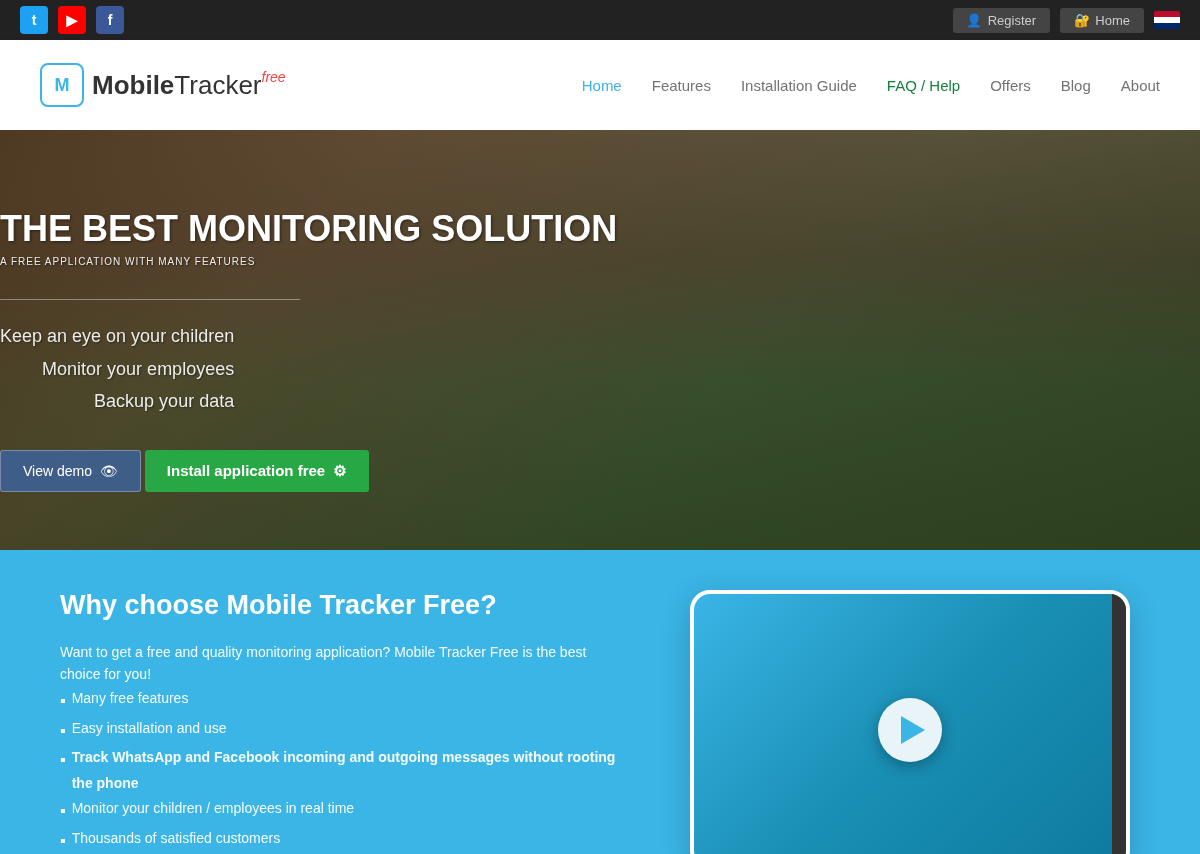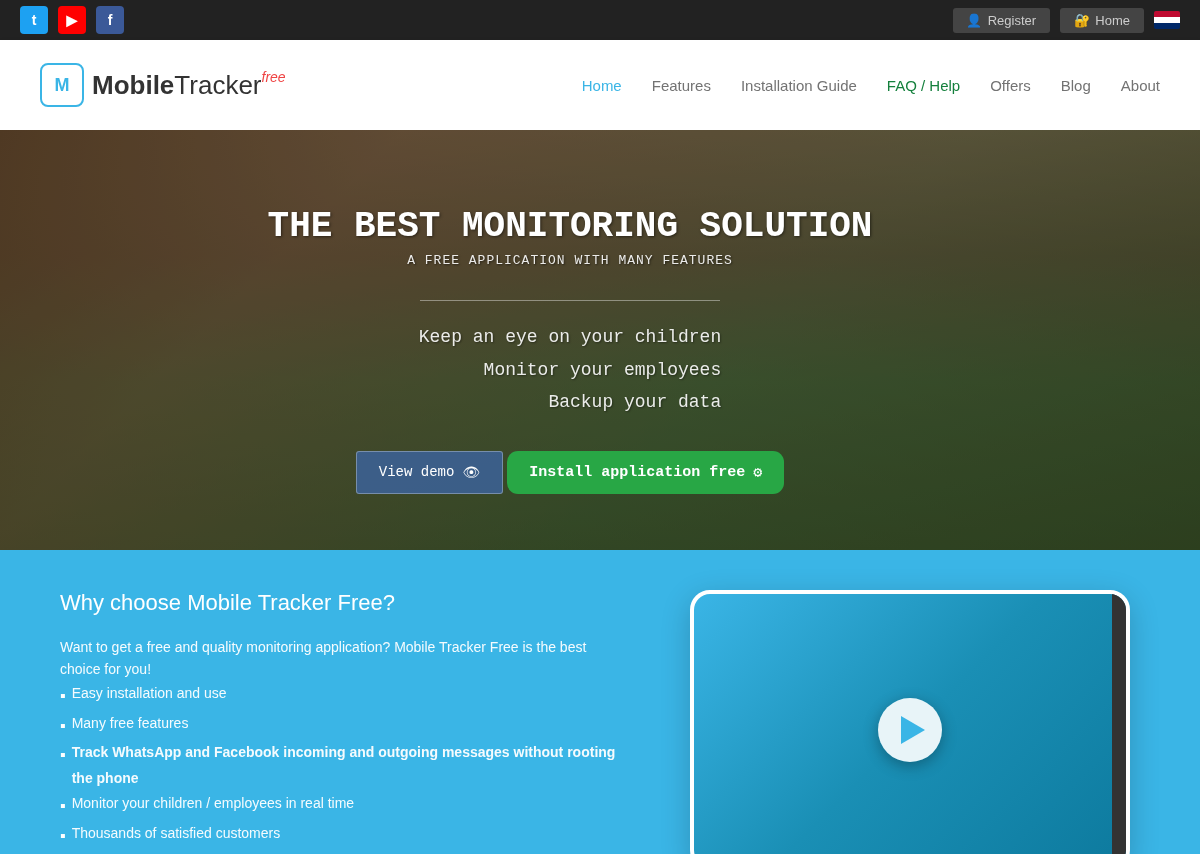--- a/index.html
+++ b/index.html
@@ -119,35 +119,34 @@
       inset: 0;
       background: rgba(0,0,0,0.25);
     }
     .hero-content {
       position: relative;
       z-index: 10;
       height: 100%;
       display: flex;
       flex-direction: column;
       justify-content: center;
-      align-items: center;
+      align-items: flex-start;
       padding-right: 60px;
       padding-top: 20px;
-      font-family: Liberation Mono, monospace;
     }
     .hero-title {
       font-size: 36px;
       font-weight: bold;
       color: white;
       text-align: right;
       text-shadow: 1px 1px 3px rgba(0,0,0,0.5);
       margin-bottom: 6px;
     }
     .hero-subtitle {
-      font-size: 13px;
+      font-size: 10px;
       color: rgba(255,255,255,0.9);
       text-align: right;
       letter-spacing: 1px;
       margin-bottom: 32px;
       text-shadow: 1px 1px 2px rgba(0,0,0,0.5);
     }
     .hero-divider {
       width: 300px;
       height: 1px;
       background: rgba(255,255,255,0.4);
@@ -176,21 +175,21 @@
       cursor: pointer;
       font-size: 14px;
       display: flex; align-items: center; gap: 8px;
       text-decoration: none;
     }
     .btn-install {
       background: #28a745;
       color: white;
       border: none;
       padding: 12px 22px;
-      border-radius: 11px;
+      border-radius: 3px;
       cursor: pointer;
       font-size: 15px;
       font-weight: bold;
       display: flex; align-items: center; gap: 8px;
       text-decoration: none;
     }
 
     
     .blue-section {
       background: #3ab5e6;
@@ -198,22 +197,22 @@
       display: flex;
       gap: 60px;
       align-items: flex-start;
       min-height: 320px;
     }
     .blue-left {
       flex: 1;
       color: white;
     }
     .blue-title {
-      font-size: 22px;
-      font-weight: normal;
+      font-size: 27px;
+      font-weight: bold;
       color: white;
       margin-bottom: 20px;
     }
     .blue-desc {
       font-size: 14px;
       color: rgba(255,255,255,0.95);
       line-height: 1.6;
       margin-bottom: 0;
     }
     .features-list {
@@ -367,22 +366,22 @@
       </a>
     </div>
   </div>
 </div>
 
 <div class="blue-section">
   <div class="blue-left">
     <div class="blue-title">Why choose Mobile Tracker Free?</div>
     <div class="blue-desc">Want to get a free and quality monitoring application? Mobile Tracker Free is the best choice for you!</div>
     <ul class="features-list">
+      <li>Many free features</li>
       <li>Easy installation and use</li>
-      <li>Many free features</li>
       <li class="bold-item">Track WhatsApp and Facebook incoming and outgoing messages without rooting the phone</li>
       <li>Monitor your children / employees in real time</li>
       <li>Thousands of satisfied customers</li>
 
     </ul>
 
   </div>
   <div class="blue-right">
     <div class="phone-mockup">
       <div class="phone-screen">

